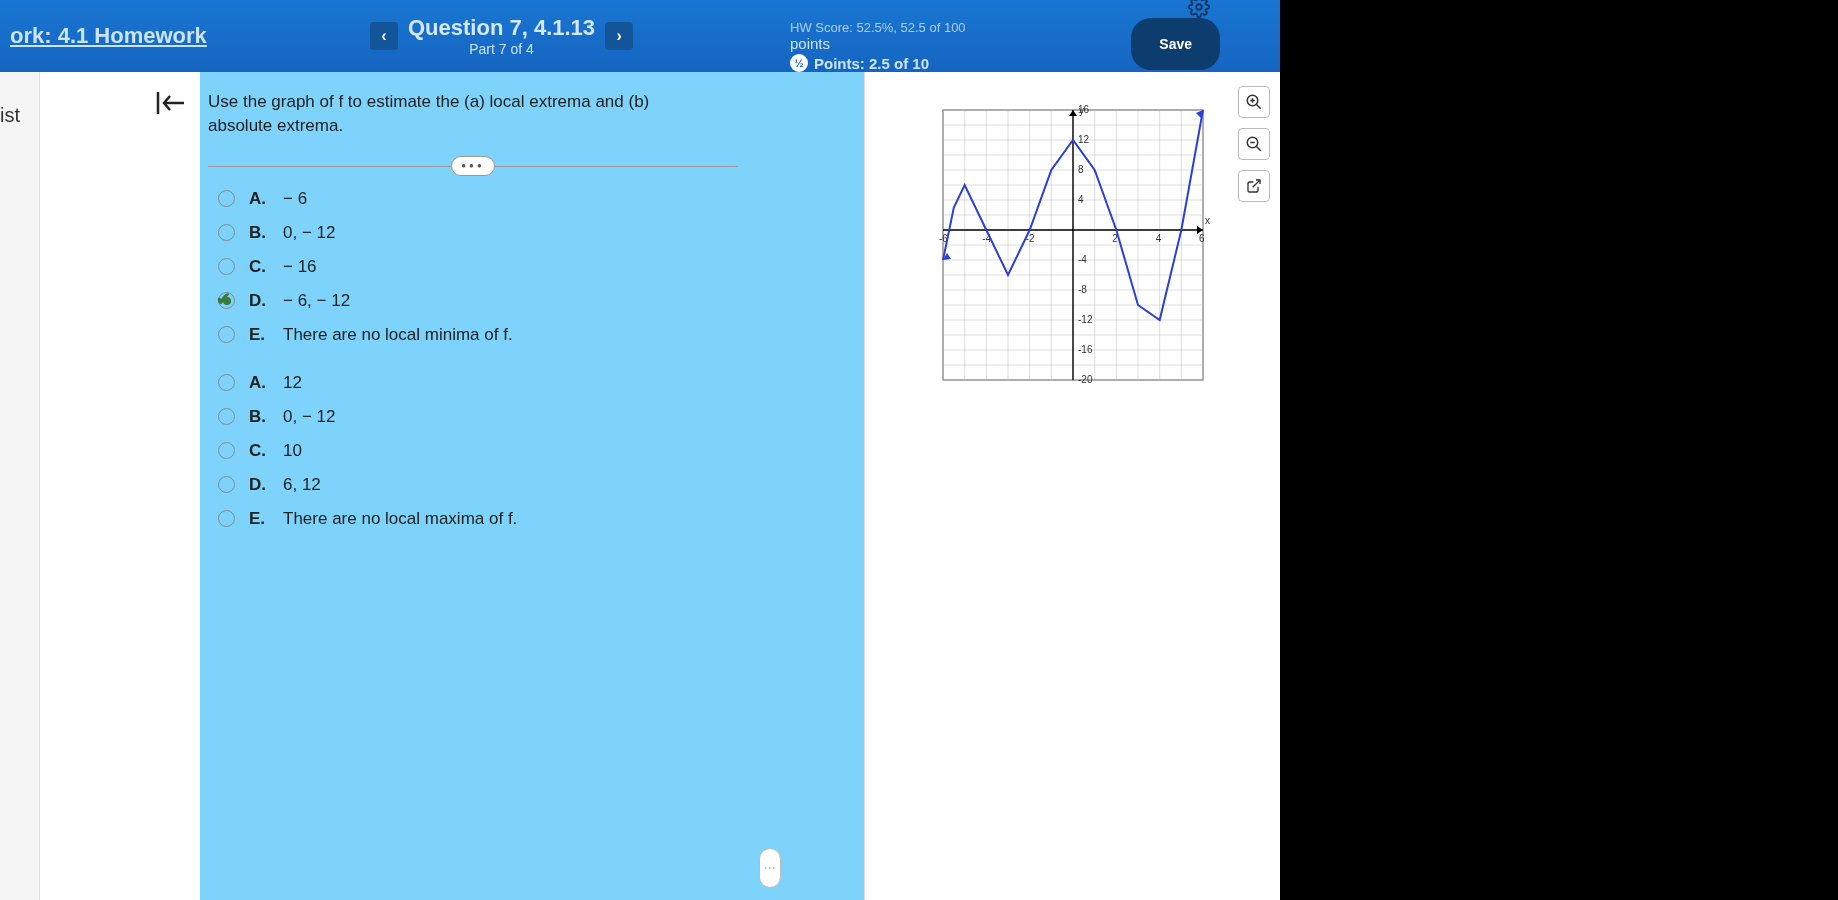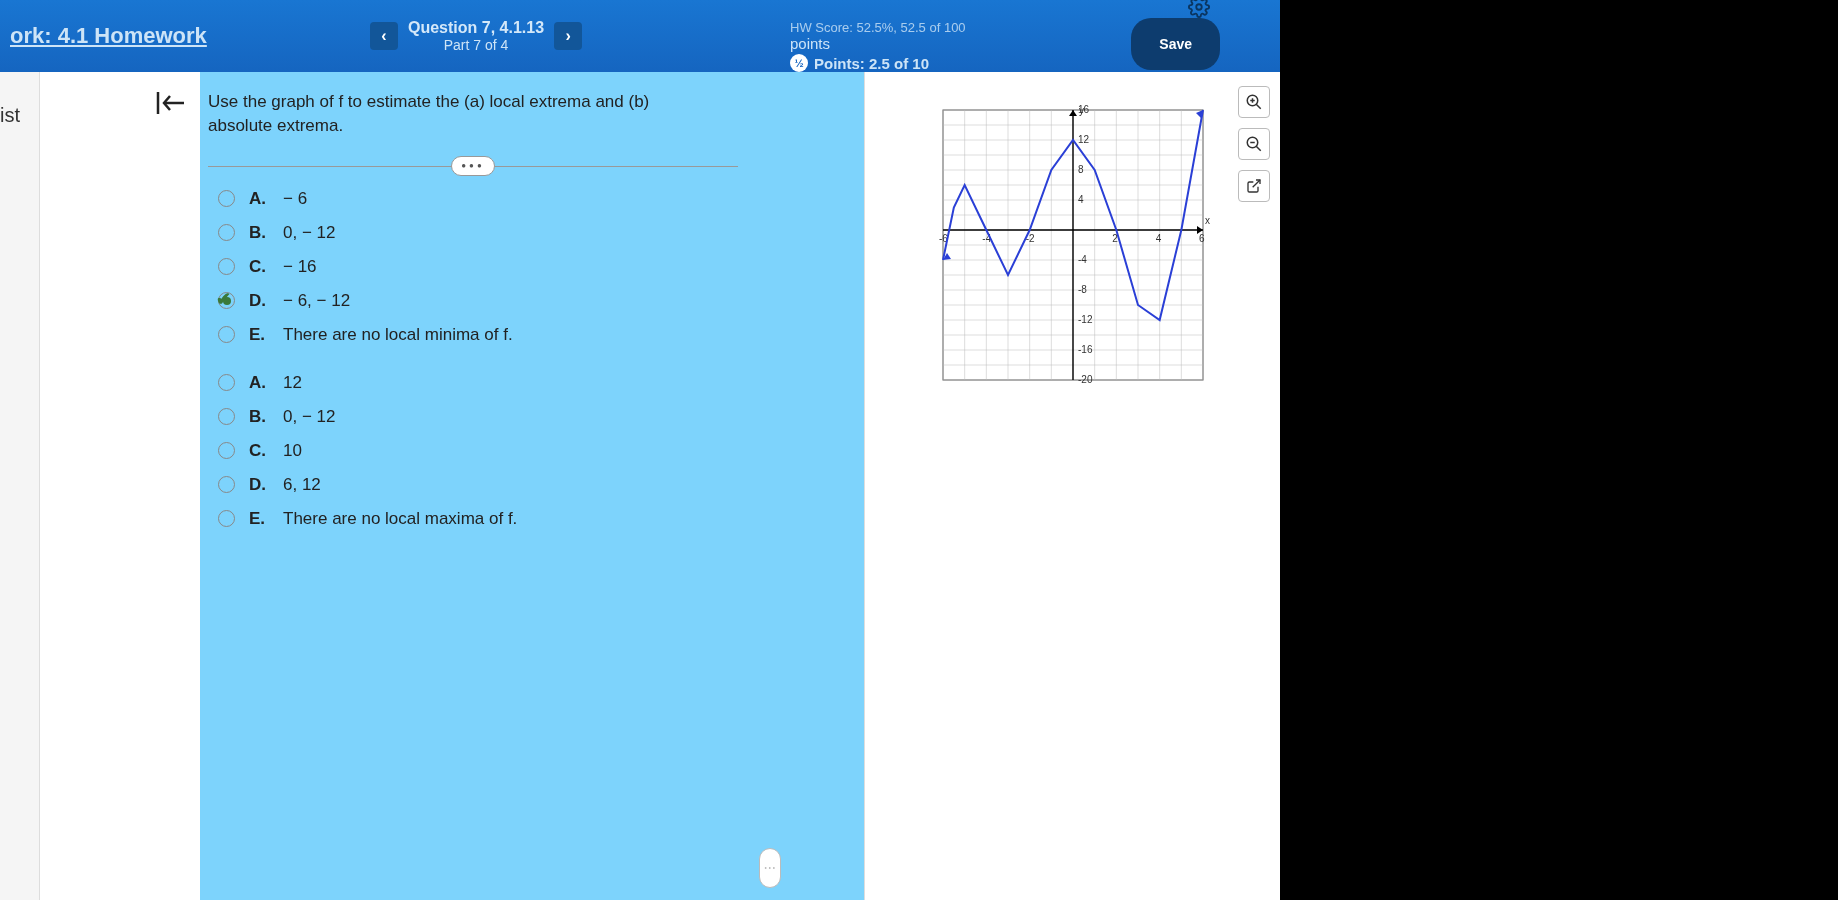--- a/index.html
+++ b/index.html
@@ -43,21 +43,21 @@
       background: #125699;
       border-radius: 4px;
       display: flex;
       align-items: center;
       justify-content: center;
       color: #fff;
       font-weight: bold;
       cursor: pointer;
     }
     .q-center { text-align: center; }
-    .q-title { font-size: 16px; font-weight: bold; color: #d4e8f9;}
+    .q-title { font-size: 22px; font-weight: bold; color: #d4e8f9;}
     .q-part { font-size: 14px; color: #cde4f7; }
     .score-block {
       position: absolute;
       left: 790px;
       top: 20px;
       font-size: 15px;
       color: #cde4f7;
     }
     .score-line { display: flex; align-items: center; gap: 6px; margin-top: 2px;}
     .score-icon {

